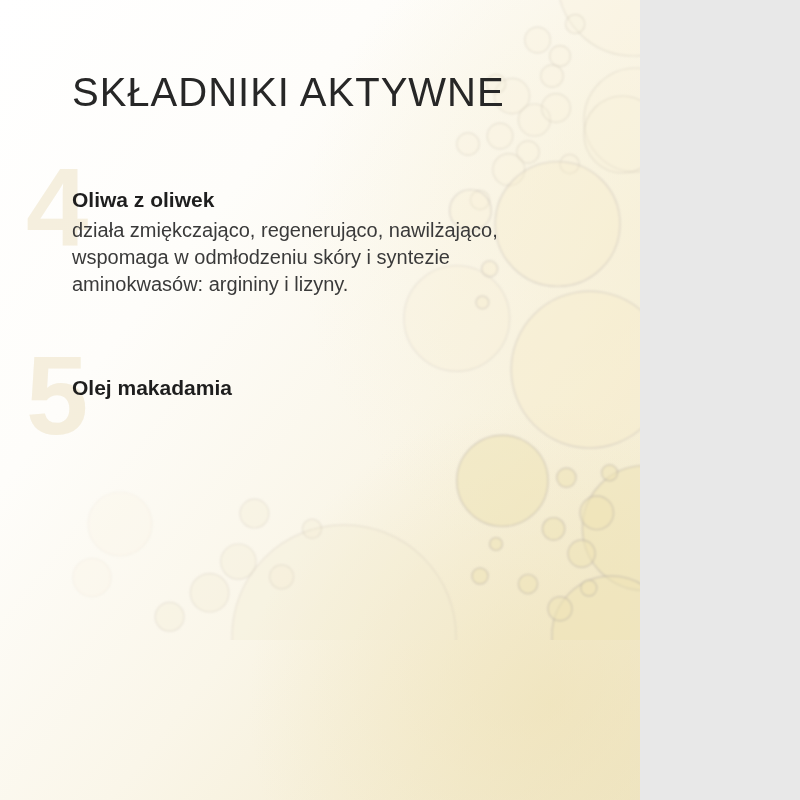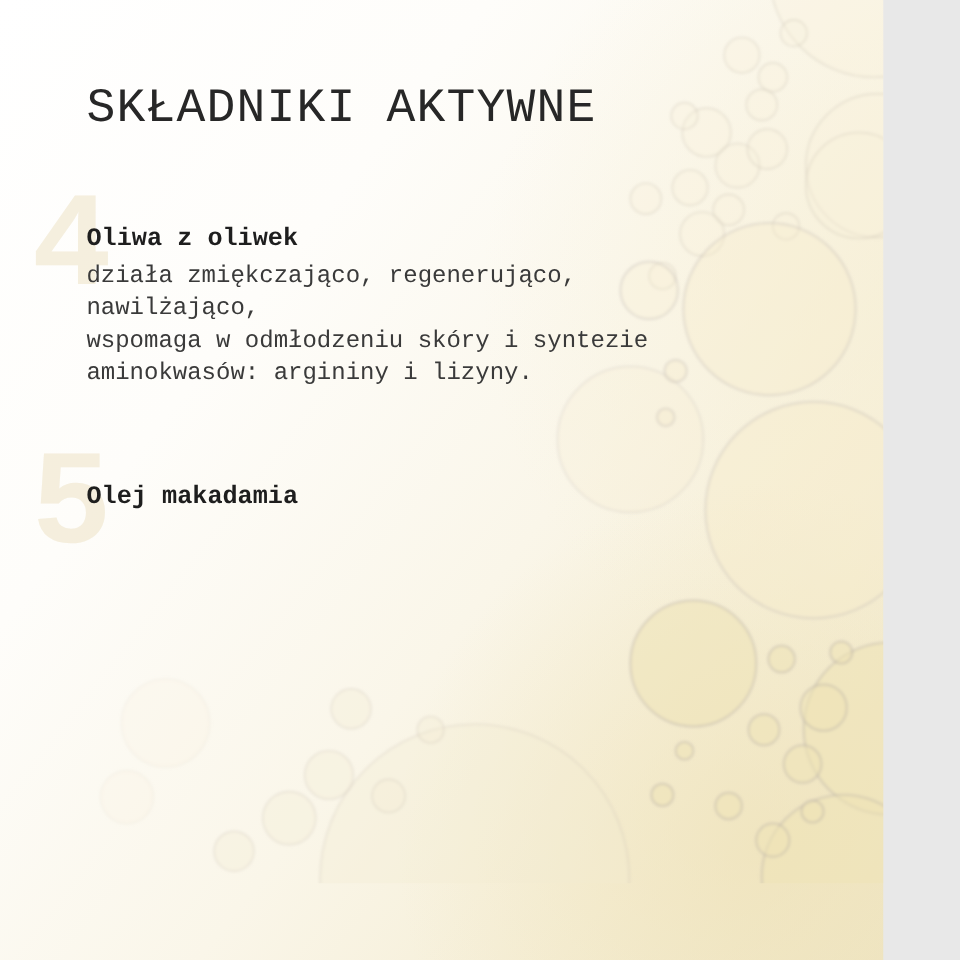--- a/index.html
+++ b/index.html
@@ -3,28 +3,27 @@
 <meta charset="utf-8">
 <style>
   html, body {
     margin: 0;
     padding: 0;
     background: #e8e8e8;
     font-family: "Liberation Sans", "DejaVu Sans", sans-serif;
   }
   .canvas {
     position: relative;
-    width: 736px;
+    width: 640px;
     height: 800px;
     overflow: hidden;
     background:
       radial-gradient(circle 420px at 86% 88%, rgba(238,224,178,0.55), rgba(238,224,178,0) 72%),
       radial-gradient(circle 520px at 104% 30%, rgba(246,238,210,0.6), rgba(246,238,210,0) 70%),
       linear-gradient(128deg, #ffffff 0%, #fefdfa 30%, #faf6e9 58%, #f5eed6 80%, #efe6c6 100%);
-    font-family: Liberation Mono, monospace;
   }
   .bubbles {
     position: absolute;
     inset: 0;
     display: block;
     pointer-events: none;
   }
   .content {
     position: absolute;
     left: 72px;

